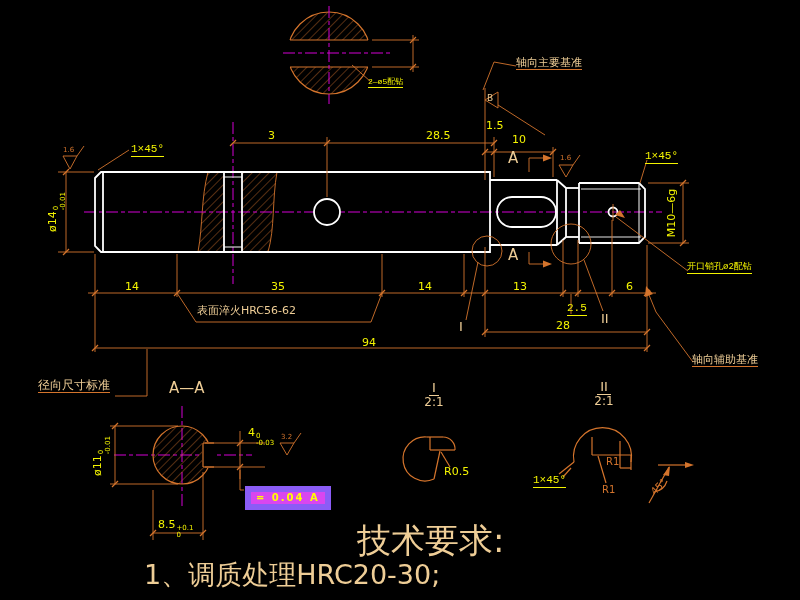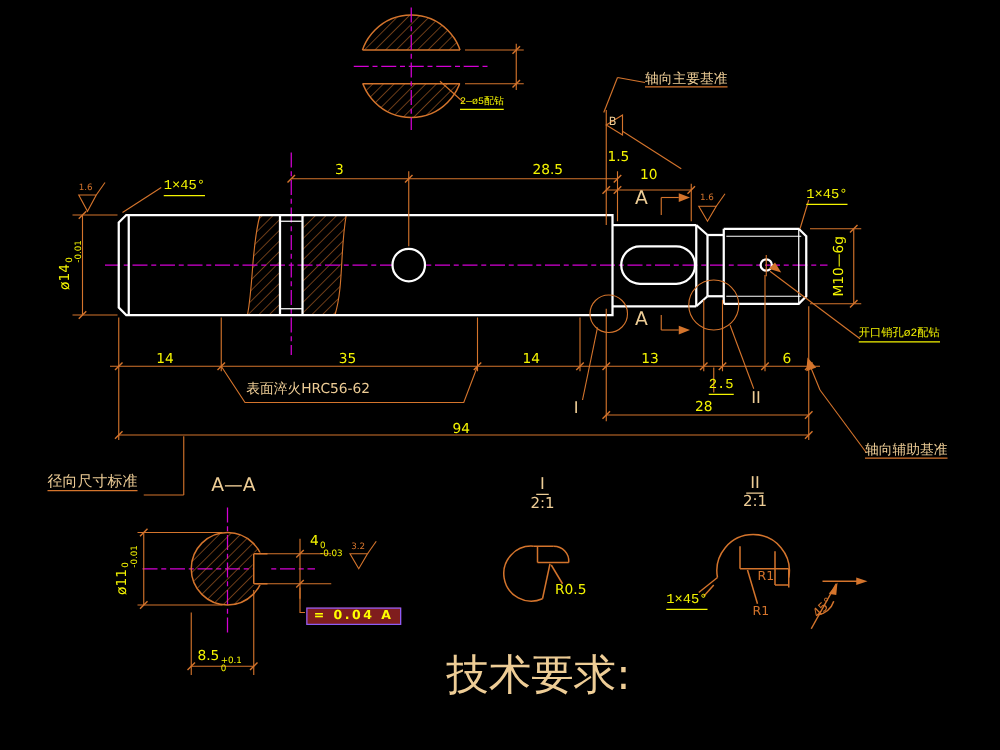--- a/index.html
+++ b/index.html
@@ -21,21 +21,21 @@
   .uly{border-bottom:1px solid #f4f400;padding-bottom:1px;font-family:Liberation Mono, monospace;}
   .ulo{border-bottom:1px solid #d4742c;padding-bottom:1px;}
   .rc{transform:translate(-50%,-50%) rotate(-90deg);}
   .r45{transform:translate(-50%,-50%) rotate(-45deg);}
   .tol{display:inline-flex;flex-direction:column;font-size:7px;line-height:6.5px;
        vertical-align:-2px;margin-left:1px;}
   .tol i{font-style:normal;}
   .frac{text-align:center;}
   .frac .top{display:inline-block;border-bottom:1px solid #eecd96;padding:0 3px 1px 3px;}
   .frac .bot{display:block;}
-  .fcf{border:1px solid #8b5cf6;background:#7f1d1d;color:#ffff00;font-weight:bold;
+  .fcf{border:6px solid #8b5cf6;background:#d946ef;color:#ffff00;font-weight:bold;
        font-size:10px;padding:1px 5px;letter-spacing:2px;}
 </style>
 </head>
 <body>
 
 <div id="canvas">
 
 <svg width="800" height="600" viewBox="0 0 800 600">
   <defs>
     <pattern id="hh" width="6" height="6" patternUnits="userSpaceOnUse" patternTransform="rotate(45)">
@@ -330,14 +330,15 @@
 <div class="t w frac s13" style="left:588px;top:380px;width:32px">
   <span class="top">II</span>
   <span class="bot s12">2:1</span>
 </div>
 <span class="t o" style="left:606px;top:457px;font-size:10px">R1</span>
 <span class="t o" style="left:602px;top:485px;font-size:10px">R1</span>
 <span class="t y uly" style="left:533px;top:475px">1×45°</span>
 <div class="t o r45" style="left:659px;top:487px;font-size:10px">45°</div>
 
 <span class="t w big" style="left:357px;top:523px">技术要求:</span>
+<span class="t w item" style="left:144px;top:561px">1、调质处理HRC20-30;</span>
 
 </div>
 
 </body></html>

